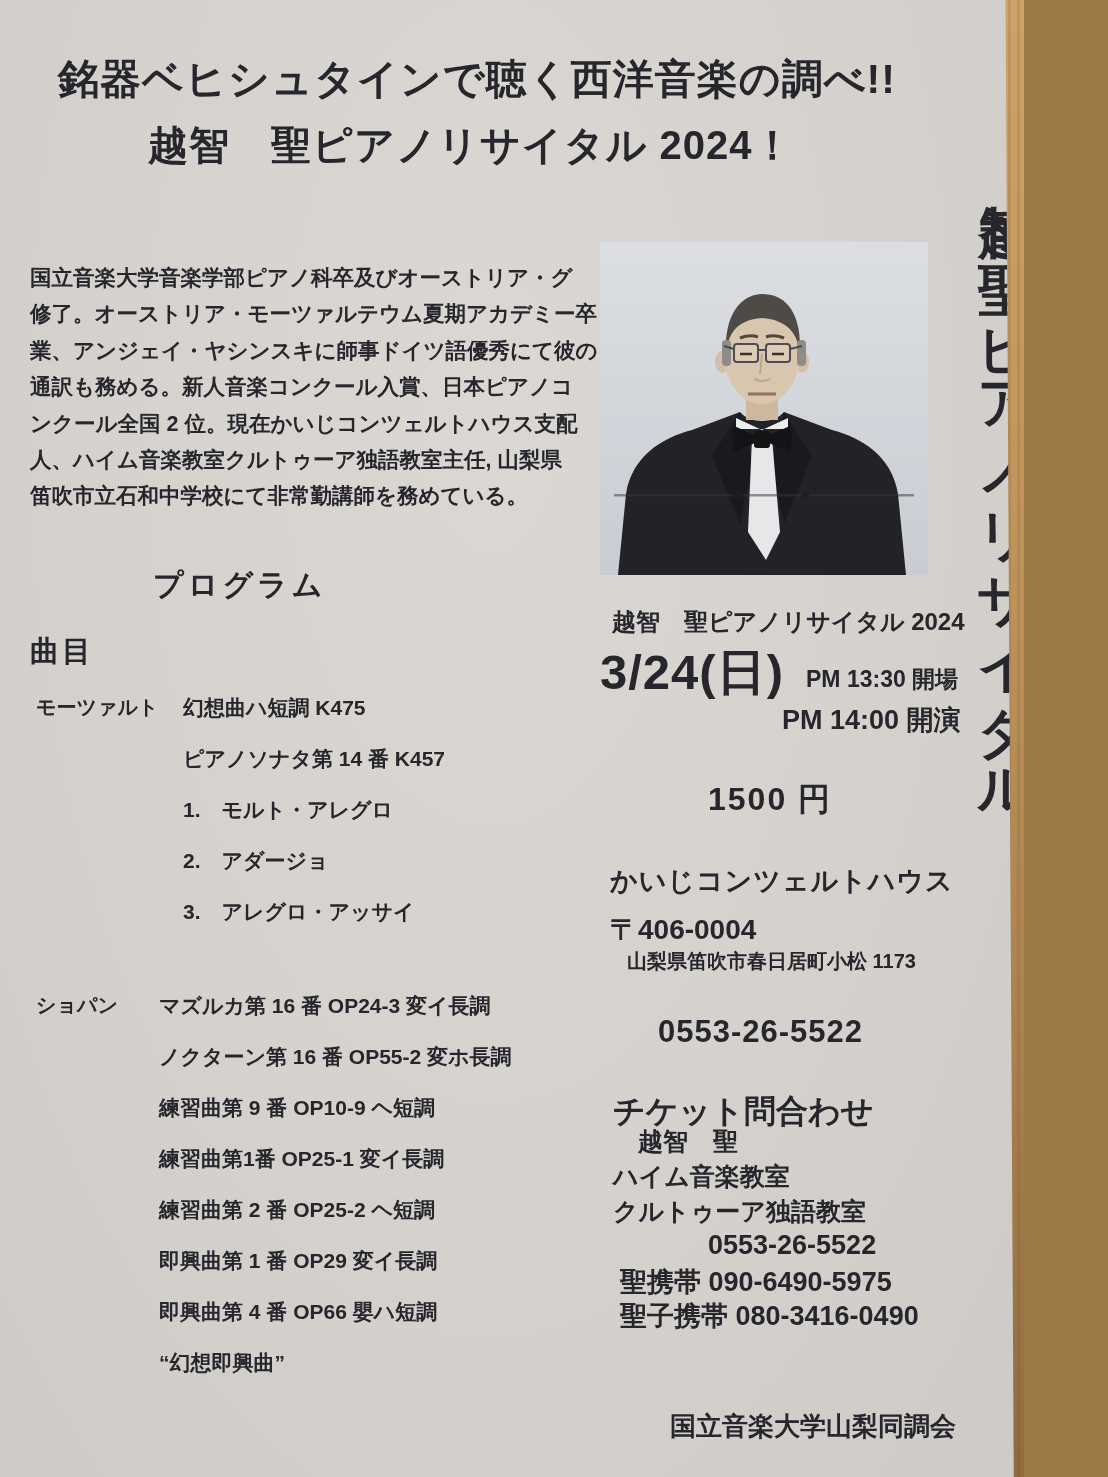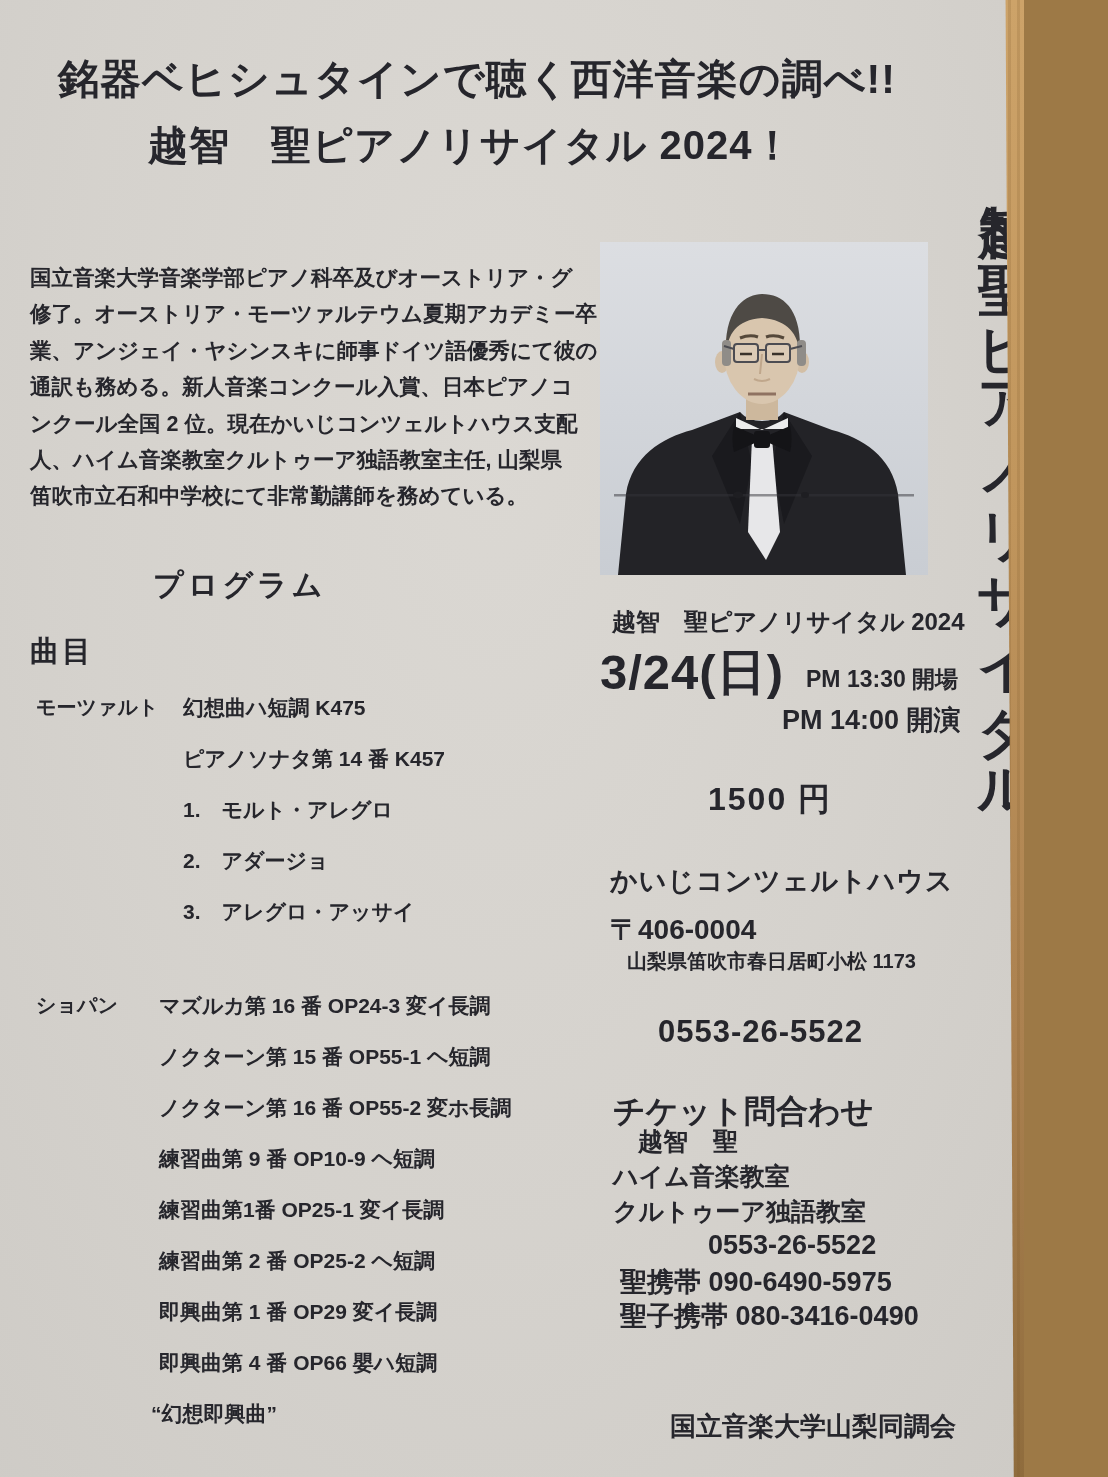--- a/index.html
+++ b/index.html
@@ -115,24 +115,20 @@
         <div class="prog-row">
           <span class="prog-label"></span>
           <span class="prog-text">3.　アレグロ・アッサイ</span>
         </div>
 
         <div class="prog-row">
           <span class="prog-label">ショパン</span>
           <span class="prog-text">マズルカ第 16 番 OP24-3 変イ長調</span>
         </div>
 
-        <div class="prog-row">
-          <span class="prog-label"></span>
-          <span class="prog-text">ノクターン第 15 番 OP55-1 ヘ短調</span>
-        </div>
 
         <div class="prog-row">
           <span class="prog-label"></span>
           <span class="prog-text">ノクターン第 16 番 OP55-2 変ホ長調</span>
         </div>
 
         <div class="prog-row">
           <span class="prog-label"></span>
           <span class="prog-text">練習曲第 9 番 OP10-9 ヘ短調</span>
         </div>

